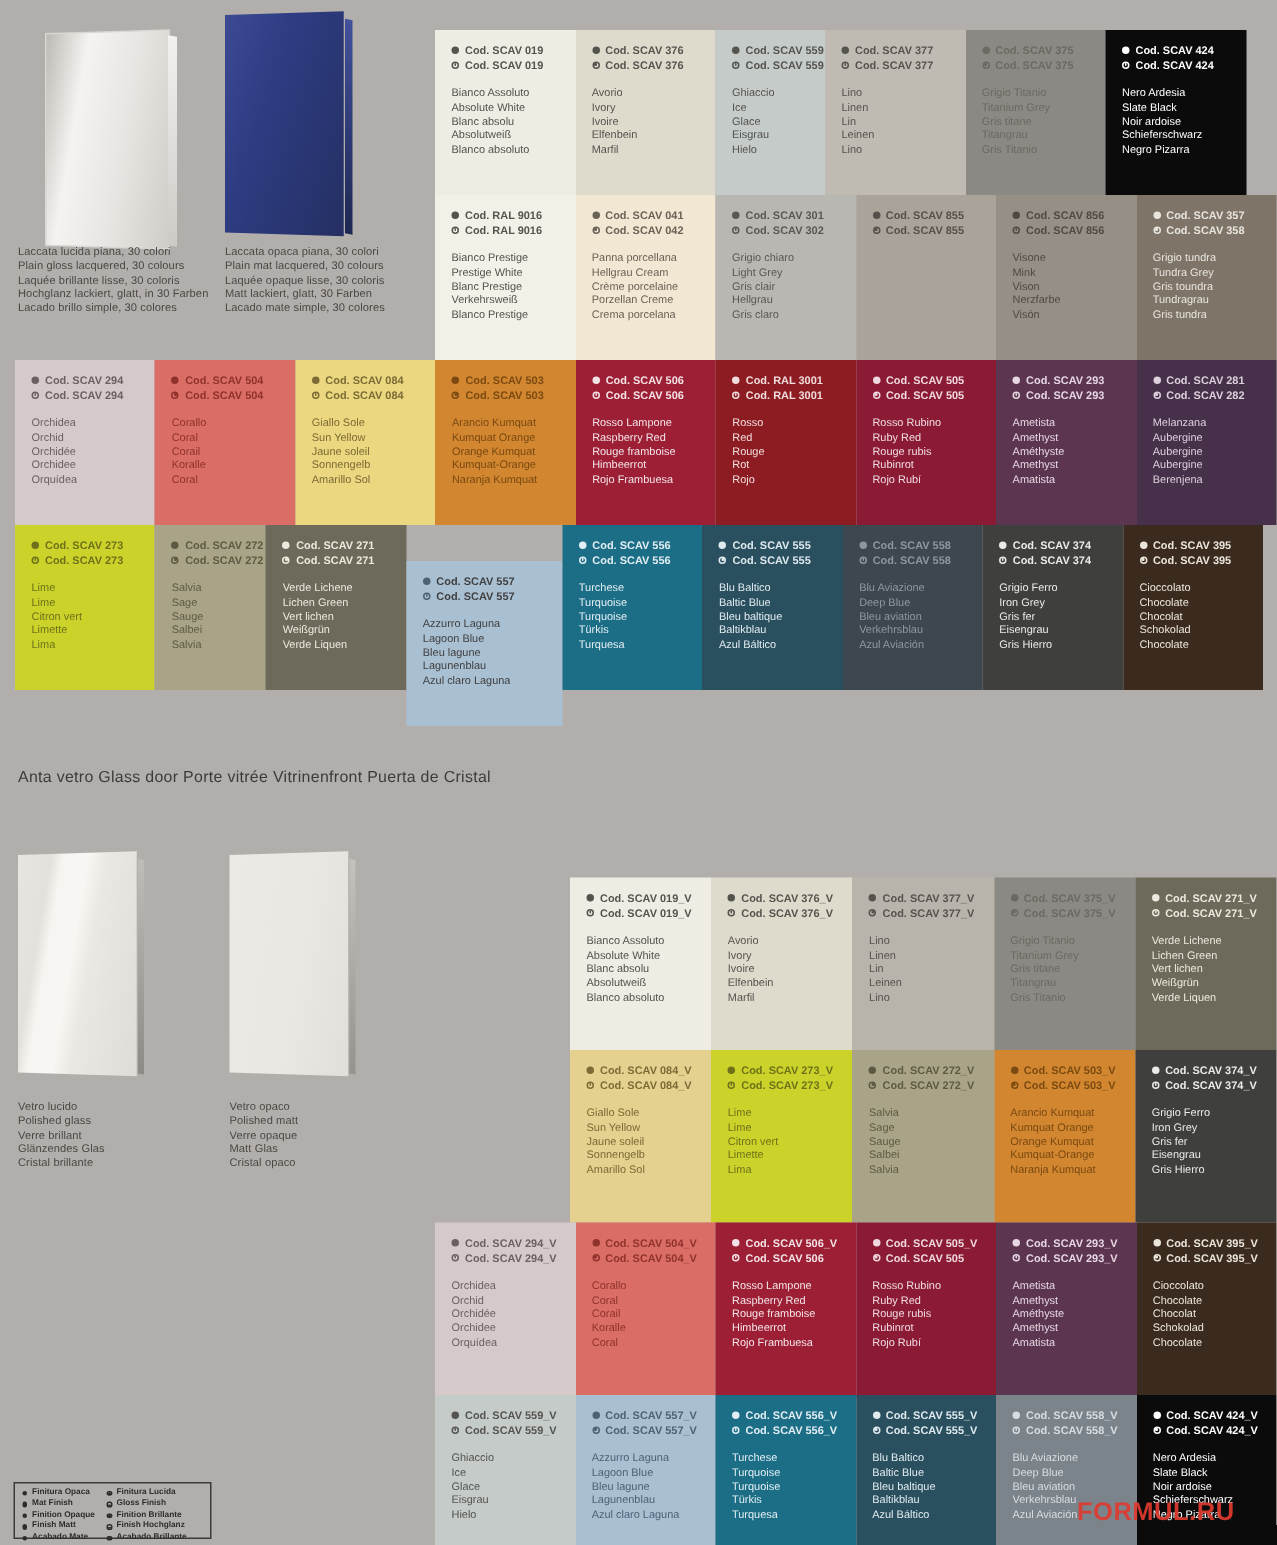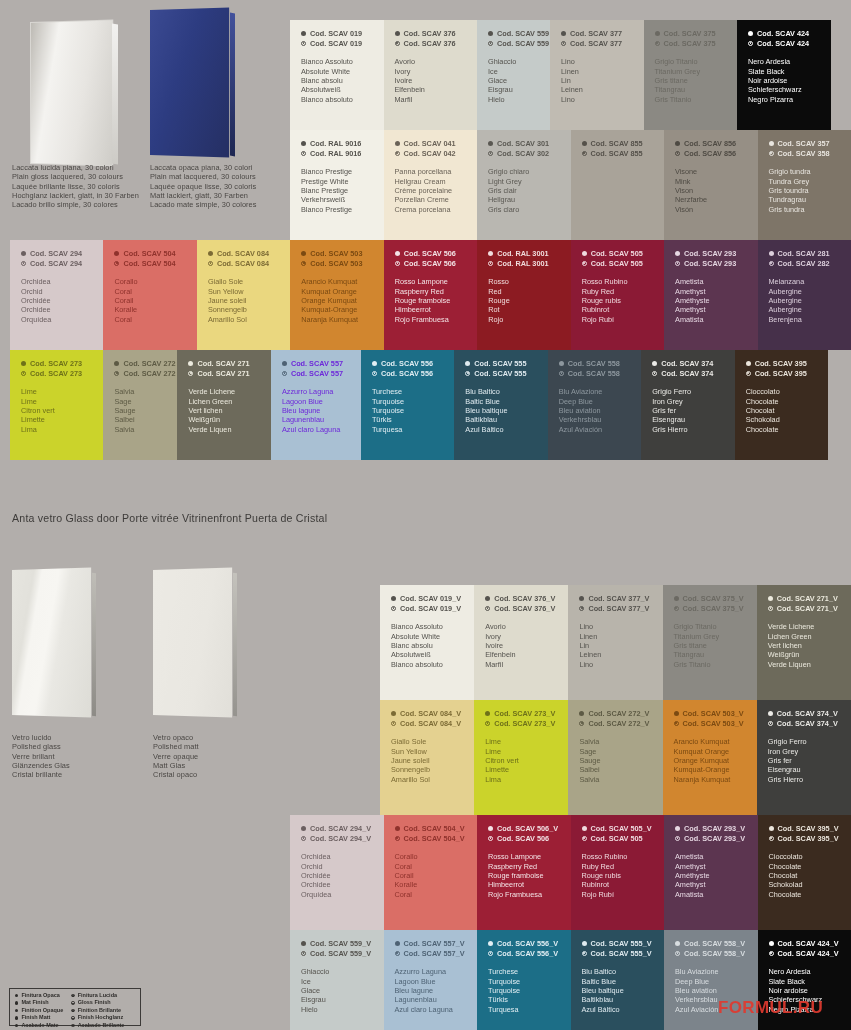--- a/index.html
+++ b/index.html
@@ -610,21 +610,21 @@
             </div>
           </div>
           <div class="names">
             <div>Verde Lichene</div>
             <div>Lichen Green</div>
             <div>Vert lichen</div>
             <div>Weißgrün</div>
             <div>Verde Liquen</div>
           </div>
         </div>
-        <div class="cell" style="background: rgb(169, 192, 211); width: 90px; height: 110px; color: #6d28d9;">
+        <div class="cell" style="background: rgb(169, 192, 211); width: 104px; height: 110px; color: #404040; margin-top: 24px;">
           <div class="codes">
             <div class="code-line">
               <span class="dot" style="background: rgb(78, 98, 116);"></span>
               <span>Cod. SCAV 557</span>
             </div>
             <div class="code-line">
               <span class="dot ring" style="border-color: rgb(78, 98, 116);">
                 <i style="background: rgb(78, 98, 116);"></i>
               </span>
               <span>Cod. SCAV 557</span>

